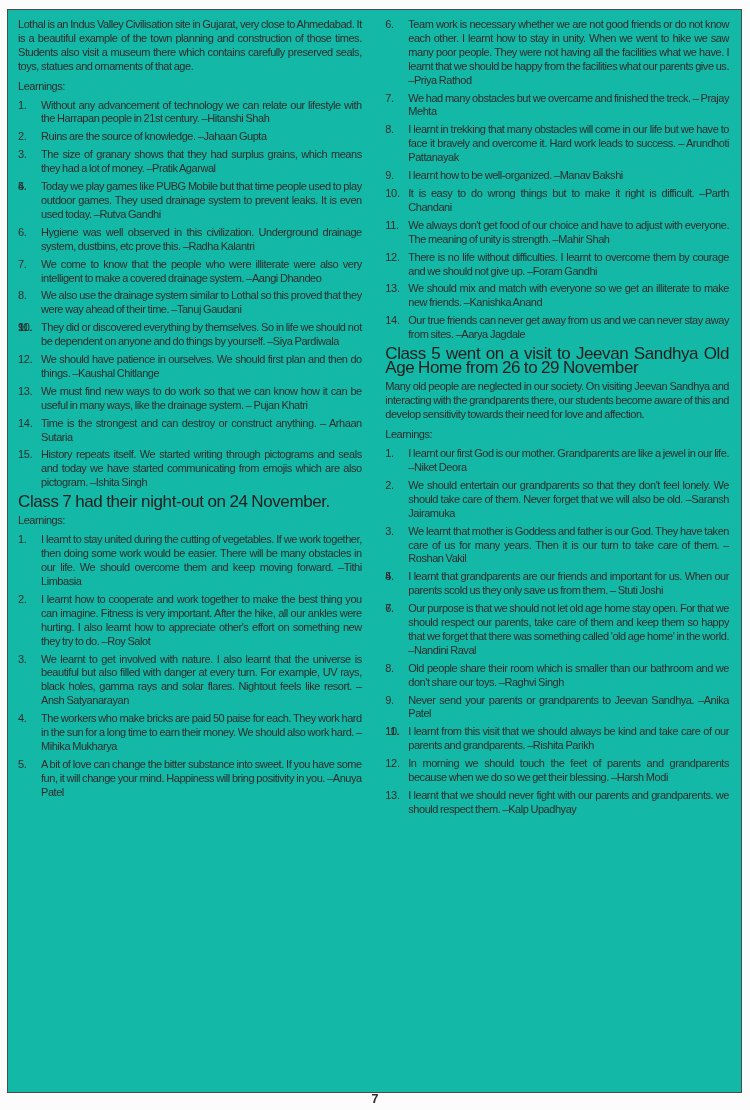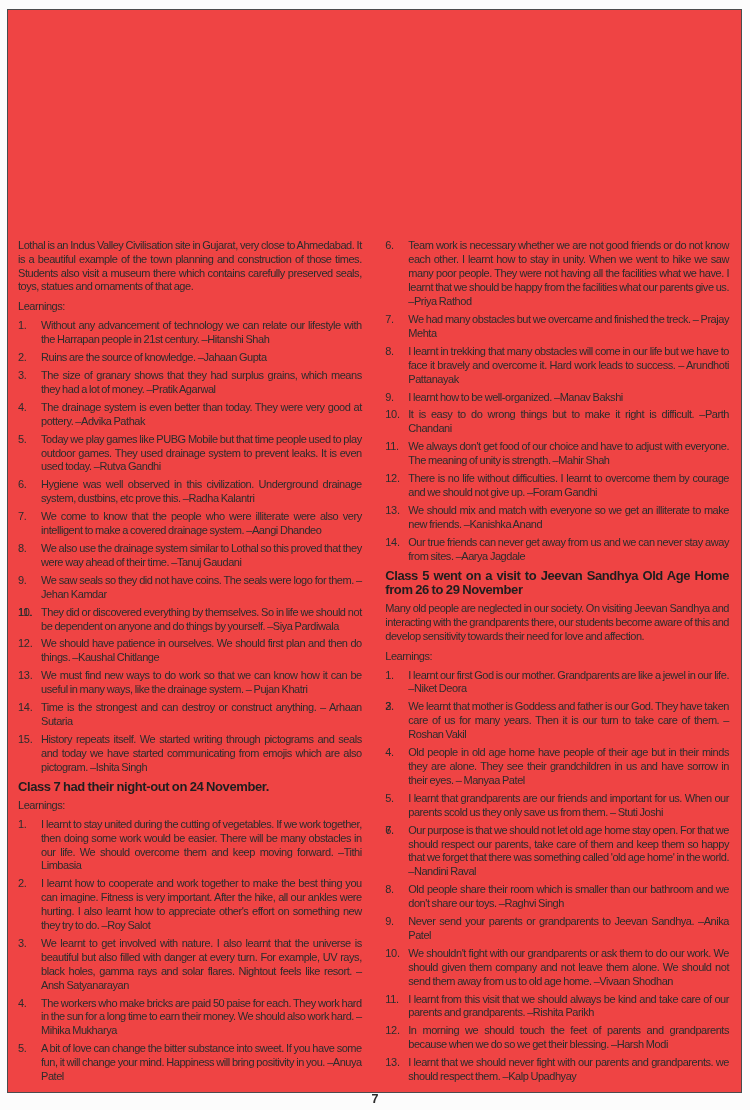--- a/index.html
+++ b/index.html
@@ -3,34 +3,34 @@
 <meta charset="utf-8">
 <style>
   html,body{margin:0;padding:0;}
   body{
     width:750px;height:1110px;position:relative;overflow:hidden;
     background:#fcfcfc;color:#2c2c2c;
     font-family:"Liberation Sans","DejaVu Sans",sans-serif;
   }
   .box{
     position:absolute;left:7px;top:9px;width:735px;height:1084px;
-    border:1.5px solid #4b4b4d;box-sizing:border-box;background:#ef4444;
-    display:flex;align-items:flex-end;
+    border:1.5px solid #4b4b4d;box-sizing:border-box;background:#14b8a6;
+    display:flex;align-items:flex-start;
   }
   .col{
     flex:1 1 0;min-width:0;box-sizing:border-box;overflow:hidden;
     padding:8px 12px 4px 10px;
     text-align:justify;
     font-size:11px;line-height:13.9px;letter-spacing:-0.45px;word-spacing:-0.5px;
   }
   .divider{flex:0 0 auto;width:1.5px;background:#4b4b4d;}
   .b-paragraph{margin:0 0 6px;}
   .b-label{margin:0 0 5px;}
   .b-heading{
-    font-weight:bold;font-size:13px;line-height:14.2px;
+    font-weight:normal;font-size:17px;line-height:14.2px;
     margin:5px 0 5px;color:#1e1e1e;letter-spacing:-0.4px;
   }
   .list{margin:0 0 2px;}
   .li{position:relative;padding-left:23px;margin:0 0 4px;}
   .num{position:absolute;left:0;top:0;width:22px;letter-spacing:-0.3px;}
   .footer{
     position:absolute;left:0;top:1092px;width:750px;text-align:center;
     font-weight:bold;font-size:12.5px;color:#2c2c2c;
   }
 </style>
@@ -39,26 +39,26 @@
 
 <div class="page">
   <div class="box">
       <div class="col">
         <div class="b-paragraph">Lothal is an Indus Valley Civilisation site in Gujarat, very close to Ahmedabad. It is a beautiful example of the town planning and construction of those times. Students also visit a museum there which contains carefully preserved seals, toys, statues and ornaments of that age.</div>
         <div class="b-label">Learnings:</div>
         <div class="list">
           <div class="li"><span class="num">1.</span><span class="txt">Without any advancement of technology we can relate our lifestyle with the Harrapan people in 21st century. –Hitanshi Shah</span></div>
           <div class="li"><span class="num">2.</span><span class="txt">Ruins are the source of knowledge. –Jahaan Gupta</span></div>
           <div class="li"><span class="num">3.</span><span class="txt">The size of granary shows that they had surplus grains, which means they had a lot of money. –Pratik Agarwal</span></div>
-          <div class="li"><span class="num">4.</span><span class="txt">The drainage system is even better than today. They were very good at pottery. –Advika Pathak</span></div>
+          <div class="li"><span class="num">4.</span></div>
           <div class="li"><span class="num">5.</span><span class="txt">Today we play games like PUBG Mobile but that time people used to play outdoor games.  They used drainage system to prevent leaks. It is even used today. –Rutva Gandhi</span></div>
           <div class="li"><span class="num">6.</span><span class="txt">Hygiene was well observed in this civilization. Underground drainage system, dustbins, etc prove this. –Radha Kalantri</span></div>
           <div class="li"><span class="num">7.</span><span class="txt">We come to know that the people who were illiterate were also very intelligent to make a covered drainage system. –Aangi Dhandeo</span></div>
           <div class="li"><span class="num">8.</span><span class="txt">We also use the drainage system similar to Lothal so this proved that they were way ahead of their time. –Tanuj Gaudani</span></div>
-          <div class="li"><span class="num">9.</span><span class="txt">We saw seals so they did not have coins. The seals were logo for them. –Jehan Kamdar</span></div>
+          <div class="li"><span class="num">9.</span></div>
           <div class="li"><span class="num">10.</span></div>
           <div class="li"><span class="num">11.</span><span class="txt">They did or discovered everything by themselves. So in life we should not be dependent on anyone and do things by yourself. –Siya Pardiwala</span></div>
           <div class="li"><span class="num">12.</span><span class="txt">We should have patience in ourselves. We should first plan and then do things. –Kaushal Chitlange</span></div>
           <div class="li"><span class="num">13.</span><span class="txt">We must find new ways to do work so that we can know how it can be useful in many ways, like the drainage system. – Pujan Khatri</span></div>
           <div class="li"><span class="num">14.</span><span class="txt">Time is the strongest and can destroy or construct anything. – Arhaan Sutaria</span></div>
           <div class="li"><span class="num">15.</span><span class="txt">History repeats itself. We started writing through pictograms and seals and today we have started communicating from emojis which are also pictogram. –Ishita Singh</span></div>
         </div>
         <div class="b-heading">Class 7 had their night-out on 24 November.</div>
         <div class="b-label">Learnings:</div>
         <div class="list">
@@ -80,29 +80,29 @@
           <div class="li"><span class="num">11.</span><span class="txt">We always don't get food of our choice and have to adjust with everyone. The meaning of unity is strength. –Mahir Shah</span></div>
           <div class="li"><span class="num">12.</span><span class="txt">There is no life without difficulties. I learnt to overcome them by courage and we should not give up. –Foram Gandhi</span></div>
           <div class="li"><span class="num">13.</span><span class="txt">We should mix and match with everyone so we get an illiterate to make new friends. –Kanishka Anand</span></div>
           <div class="li"><span class="num">14.</span><span class="txt">Our true friends can never get away from us and we can never stay away from sites. –Aarya Jagdale</span></div>
         </div>
         <div class="b-heading">Class 5 went on a visit to Jeevan Sandhya Old Age Home from 26 to 29 November</div>
         <div class="b-paragraph">Many old people are neglected in our society. On visiting Jeevan Sandhya and interacting with the grandparents there, our students become aware of this and develop sensitivity towards their need for love and affection.</div>
         <div class="b-label">Learnings:</div>
         <div class="list">
           <div class="li"><span class="num">1.</span><span class="txt">I learnt our first God is our mother. Grandparents are like a jewel in our life. –Niket Deora</span></div>
-          <div class="li"><span class="num">2.</span></div>
+          <div class="li"><span class="num">2.</span><span class="txt">We should entertain our grandparents so that they don't feel lonely. We should take care of them. Never forget that we will also be old. –Saransh Jairamuka</span></div>
           <div class="li"><span class="num">3.</span><span class="txt">We learnt that mother is Goddess and father is our God. They have taken care of us for many years. Then it is our turn to take care of them. – Roshan Vakil</span></div>
-          <div class="li"><span class="num">4.</span><span class="txt">Old people in old age home have people of their age but in their minds they are alone. They see their grandchildren in us and have sorrow in their eyes. – Manyaa Patel</span></div>
+          <div class="li"><span class="num">4.</span></div>
           <div class="li"><span class="num">5.</span><span class="txt">I learnt that grandparents are our friends and important for us. When our parents scold us they only save us from them. – Stuti Joshi</span></div>
           <div class="li"><span class="num">6.</span></div>
           <div class="li"><span class="num">7.</span><span class="txt">Our purpose is that we should not let old age home stay open. For that we should respect our parents, take care of them and keep them so happy that we forget that there was something called 'old age home' in the world. –Nandini Raval</span></div>
           <div class="li"><span class="num">8.</span><span class="txt">Old people share their room which is smaller than our bathroom and we don't share our toys. –Raghvi Singh</span></div>
           <div class="li"><span class="num">9.</span><span class="txt">Never send your parents or grandparents to Jeevan Sandhya. –Anika Patel</span></div>
-          <div class="li"><span class="num">10.</span><span class="txt">We shouldn't fight with our grandparents or ask them to do our work. We should given them company and not leave them alone. We should not send them away from us to old age home. –Vivaan Shodhan</span></div>
+          <div class="li"><span class="num">10.</span></div>
           <div class="li"><span class="num">11.</span><span class="txt">I learnt from this visit that we should always be kind and take care of our parents and grandparents. –Rishita Parikh</span></div>
           <div class="li"><span class="num">12.</span><span class="txt">In morning we should touch the feet of parents and grandparents because when we do so we get their blessing. –Harsh Modi</span></div>
           <div class="li"><span class="num">13.</span><span class="txt">I learnt that we should never fight with our parents and grandparents. we should respect them. –Kalp Upadhyay</span></div>
         </div>
       </div>
     </div>
   <div class="footer">7</div>
 </div>
 
 </body></html>

